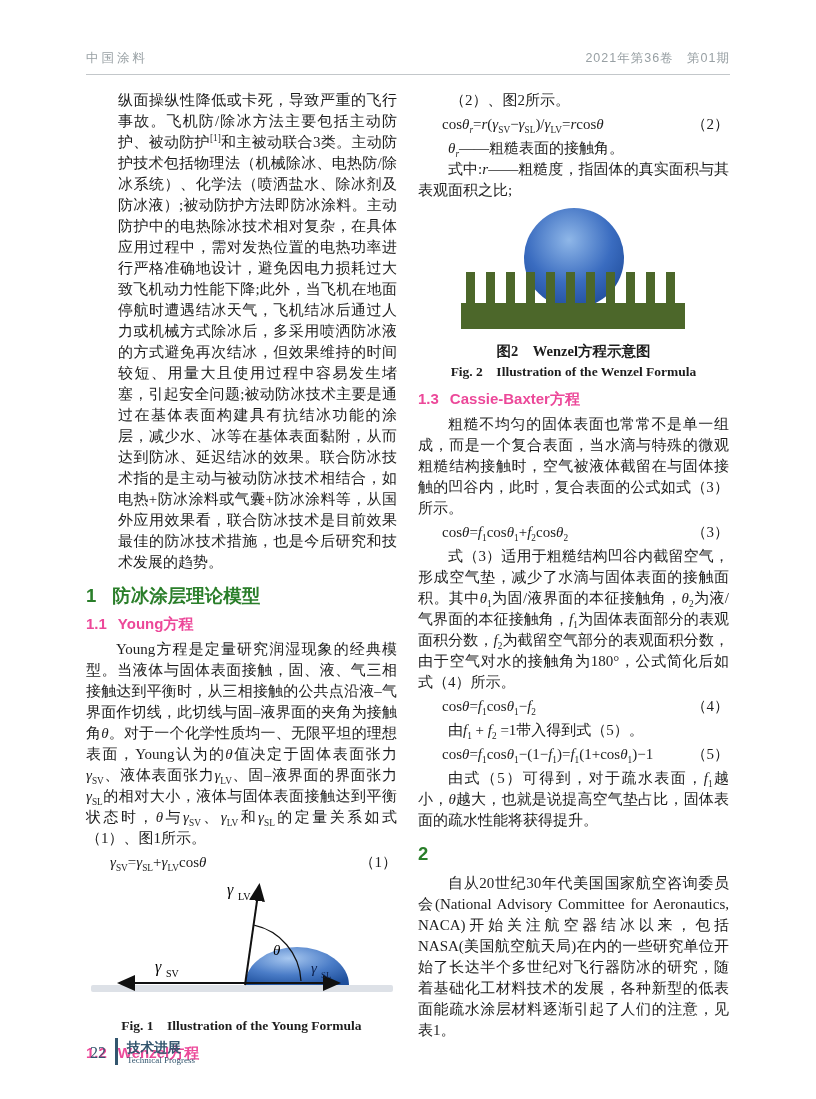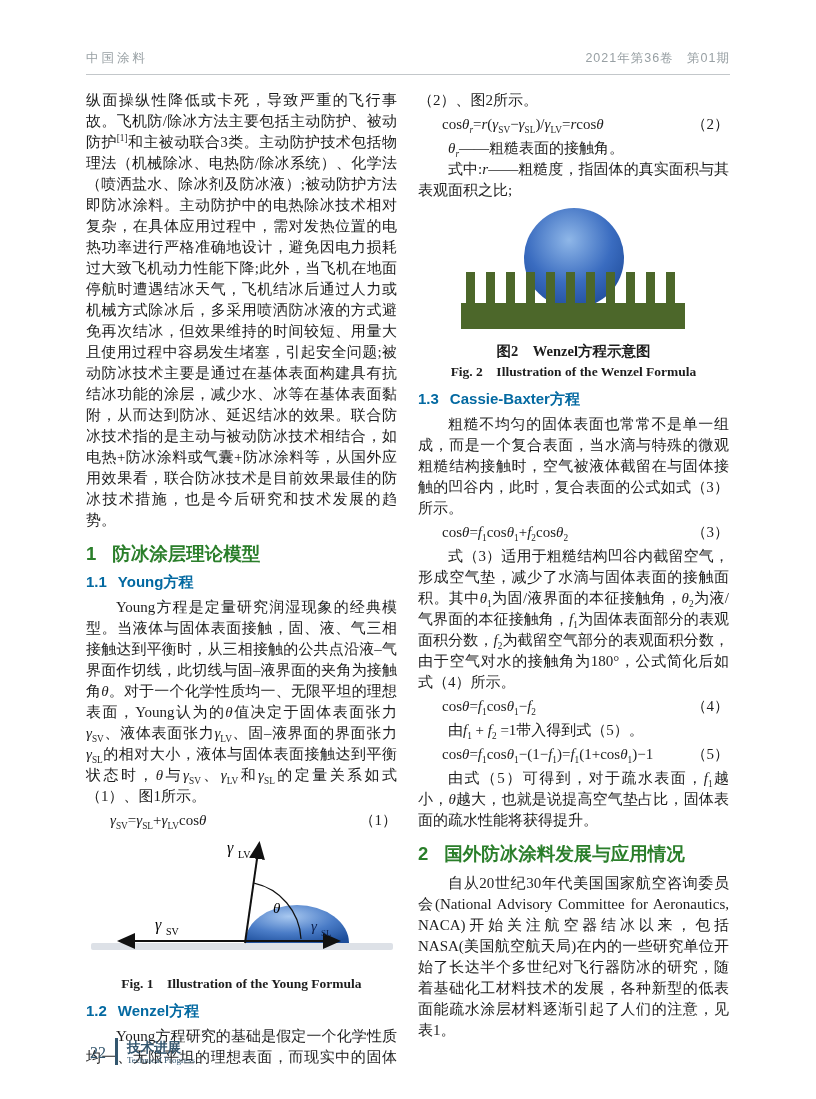--- a/index.html
+++ b/index.html
@@ -6,25 +6,25 @@
   .page{position:relative;width:816px;height:1065px;background:#ffffff;overflow:hidden;
         font-family:"Liberation Serif","DejaVu Serif",serif;color:#1d1d1d;}
   .header{position:absolute;top:50px;left:86px;width:644px;display:flex;justify-content:space-between;
           align-items:flex-end;font-family:"Liberation Sans","DejaVu Sans",sans-serif;
           font-size:12.5px;color:#98a0a4;padding-bottom:7px;border-bottom:1px solid #c3c7ca;}
   .header .journal{letter-spacing:3px;}
   .header .issue{letter-spacing:1px;}
   .columns{position:absolute;top:90px;left:86px;width:644px;display:flex;gap:21px;}
   .col{width:311px;font-size:15px;line-height:1.40;text-align:justify;}
   p.para{margin:0;text-indent:2em;}
-  p.para.noindent{text-indent:0;}
+  p.para.noindent{text-indent:0;margin-left:32px;}
   h1.sec{font-family:"Liberation Sans","DejaVu Sans",sans-serif;font-size:18.5px;font-weight:bold;
          margin:12px 0 8px;display:flex;gap:16px;text-align:left;line-height:1.2;}
   h2.sub{font-family:"Liberation Sans","DejaVu Sans",sans-serif;font-size:15px;font-weight:bold;
-         color:#0369a1;margin:8px 0 5px;display:flex;gap:11px;text-align:left;line-height:1.25;}
+         color:#ec4899;margin:8px 0 5px;display:flex;gap:11px;text-align:left;line-height:1.25;}
   .equation{display:flex;align-items:flex-end;margin:3px 0;text-align:left;}
   .equation .eq-body{margin-left:1.6em;font-style:normal;}
   .equation .eq-label{margin-left:auto;}
   sub{font-size:0.62em;line-height:0;}
   sup{font-size:0.62em;line-height:0;}
   .figure{text-align:center;margin:4px 0 6px;}
   .figcap-cn{font-weight:bold;font-size:14.5px;margin-top:2px;}
   .figcap-en{font-weight:bold;font-size:13.5px;margin-top:2px;}
   .footer{position:absolute;left:90px;top:1038px;display:flex;align-items:center;gap:9px;}
   .footer .page-num{font-size:16px;}
@@ -174,21 +174,20 @@
 
       <div class="equation">
         <span class="eq-body"><span>cos</span><span style="font-style: italic;">θ</span><span>=</span><span style="font-style: italic;">f</span><sub>1</sub><span>cos</span><span style="font-style: italic;">θ</span><sub>1</sub><span>−(1−</span><span style="font-style: italic;">f</span><sub>1</sub><span>)=</span><span style="font-style: italic;">f</span><sub>1</sub><span>(1+cos</span><span style="font-style: italic;">θ</span><sub>1</sub><span>)−1</span></span>
         <span class="eq-label">（5）</span>
       </div>
 
       <p class="para"><span>由式（5）可得到，对于疏水表面，</span><span style="font-style: italic;">f</span><sub>1</sub><span>越小，</span><span style="font-style: italic;">θ</span><span>越大，也就是说提高空气垫占比，固体表面的疏水性能将获得提升。</span></p>
 
       <h1 class="sec" style="color:#2a7e2a;">
         <span>2</span>
-        <span>国外防冰涂料发展与应用情况</span>
       </h1>
 
       <p class="para">自从20世纪30年代美国国家航空咨询委员会(National Advisory Committee for Aeronautics, NACA)开始关注航空器结冰以来，包括NASA(美国航空航天局)在内的一些研究单位开始了长达半个多世纪对飞行器防冰的研究，随着基础化工材料技术的发展，各种新型的低表面能疏水涂层材料逐渐引起了人们的注意，见表1。</p>
     </div>
   </div>
 
   <div class="footer" style="color:#33566e;">
     <span class="page-num">22</span>
     <span class="bar" style="background:#33566e;"></span>
     <span>

